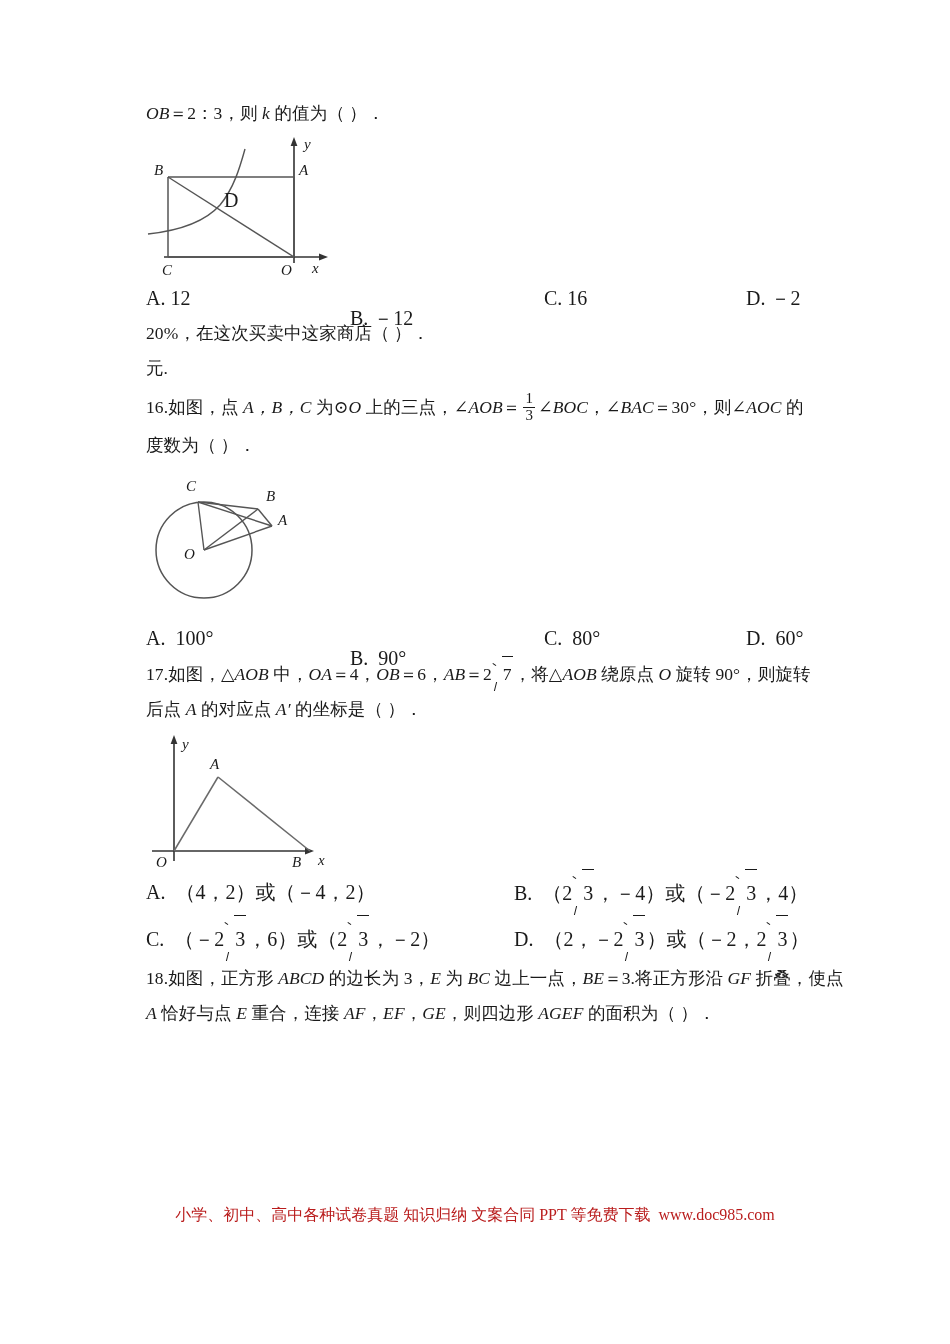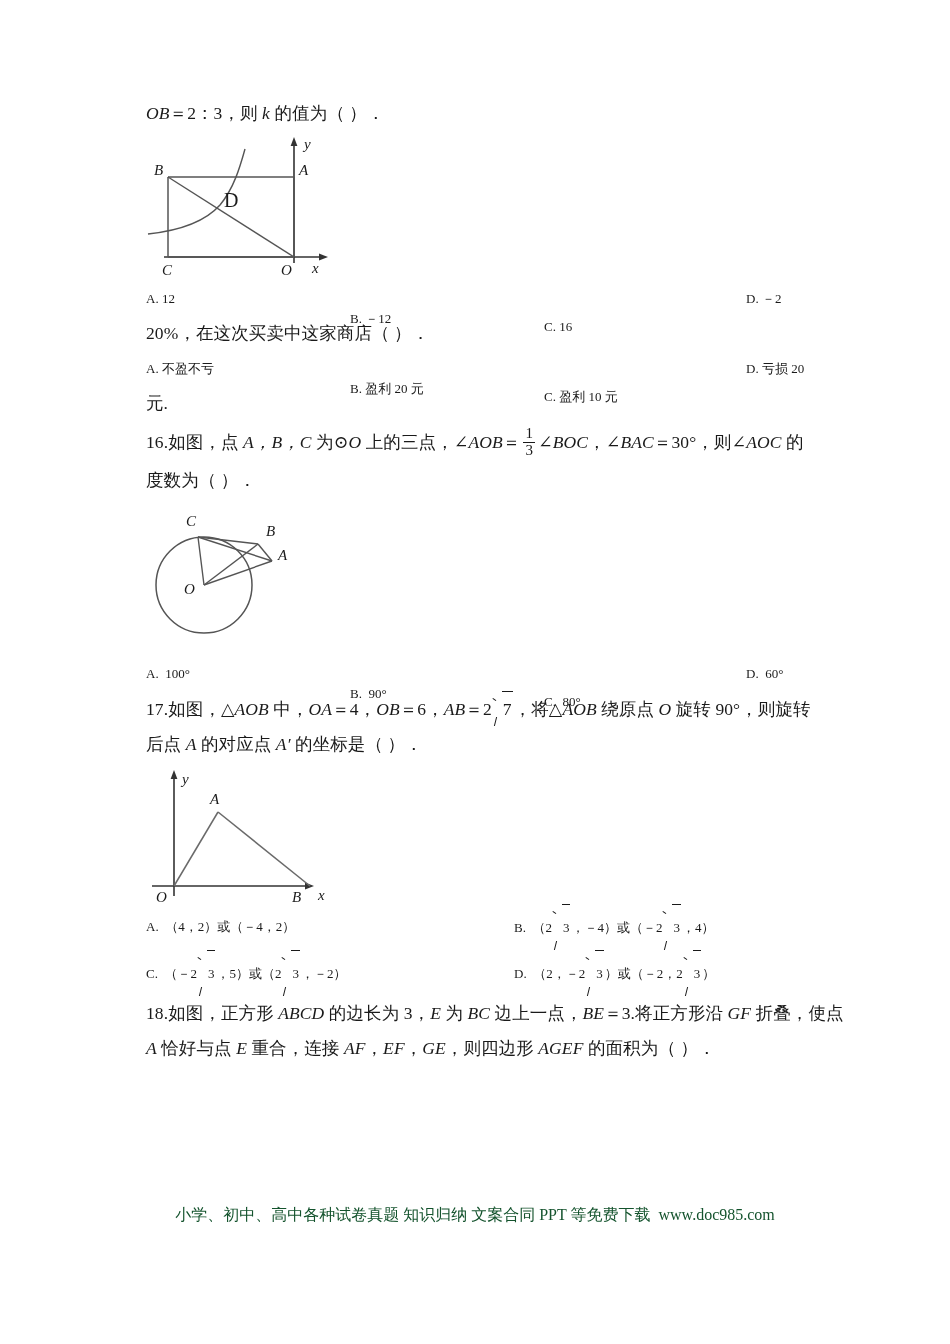--- a/index.html
+++ b/index.html
@@ -34,32 +34,32 @@
     line-height: 35px;
     letter-spacing: 0.1px;
     white-space: nowrap;
   }
   .mi { font-style: italic; font-family: "Liberation Serif", serif; }
 
   
   .opts {
     position: relative;
     height: 35px;
-    font-size: 13px;
+    font-size: 20px;
     line-height: 35px;
   }
   .opts.tall { height: 46px; line-height: 46px; }
   .opt {
     position: absolute;
     top: 0;
     white-space: nowrap;
   }
   .o1 { left: 0px; }
   .o2 { left: 204px; margin-top: 20px; }
-  .o3 { left: 398px; margin-top: 28px; }
+  .o3 { left: 398px; }
   .o4 { left: 600px; }
   .opts2 .h1 { left: 0px; }
   .opts2 .h2 { left: 368px; }
 
   
   .frac {
     display: inline-block;
     vertical-align: -8px;
     text-align: center;
     font-size: 15px;
@@ -122,21 +122,21 @@
   }
 
   
   .footer {
     position: absolute;
     left: 0;
     top: 1205px;
     width: 950px;
     text-align: center;
     font-size: 16px;
-    color: #14532d;
+    color: #b91c1c;
     white-space: nowrap;
   }
   .footer .sep { display: inline-block; width: 8px; }
 </style>
 </head>
 <body>
 
 <div class="page">
   <div class="content">
 
@@ -173,26 +173,20 @@
 
     <div class="opts">
       <span class="opt o1"><span>A.</span> <span>12</span></span>
       <span class="opt o2"><span>B.</span> <span>－12</span></span>
       <span class="opt o3"><span>C.</span> <span>16</span></span>
       <span class="opt o4"><span>D.</span> <span>－2</span></span>
     </div>
 
     <div class="qline">
       <span>20%，在这次买卖中这家商店（      ）．</span>
-    </div>
-    <div class="opts">
-      <span class="opt o1"><span>A.</span> <span>不盈不亏</span></span>
-      <span class="opt o2"><span>B.</span> <span>盈利 20 元</span></span>
-      <span class="opt o3"><span>C.</span> <span>盈利 10 元</span></span>
-      <span class="opt o4"><span>D.</span> <span>亏损 20</span></span>
     </div>
     <div class="qline">
       <span>元.</span>
     </div>
 
     <div class="qline" style="line-height:42px;">
       <span>16.</span><span>如图，点 </span><span class="mi">A，B，C</span><span> 为⊙</span><span class="mi">O</span><span> 上的三点，∠</span><span class="mi">AOB</span><span>＝</span><span class="frac"><span class="num">1</span><span class="den">3</span></span><span>∠</span><span class="mi">BOC</span><span>，∠</span><span class="mi">BAC</span><span>＝30°，则∠</span><span class="mi">AOC</span><span> 的</span>
     </div>
     <div class="qline">
       <span>度数为（      ）．</span>
@@ -244,21 +238,21 @@
         <text class="lbl" x="36" y="22">y</text>
         <text class="lbl" x="172" y="138">x</text>
       </svg>
     </div>
 
     <div class="opts opts2 tall">
       <span class="opt h1"><span>A.</span>&nbsp; <span>（4，2）或（－4，2）</span></span>
       <span class="opt h2"><span>B.</span>&nbsp; <span>（2</span><span class="sqrt"><span class="rad">3</span></span><span>，－4）或（－2</span><span class="sqrt"><span class="rad">3</span></span><span>，4）</span></span>
     </div>
     <div class="opts opts2 tall">
-      <span class="opt h1"><span>C.</span>&nbsp; <span>（－2</span><span class="sqrt"><span class="rad">3</span></span><span>，5）或（2</span><span class="sqrt"><span class="rad">3</span></span><span>，－2）</span></span>
+      <span class="opt h1"><span>C.</span>&nbsp; <span>（－2</span><span class="sqrt"><span class="rad">3</span></span><span>，6）或（2</span><span class="sqrt"><span class="rad">3</span></span><span>，－2）</span></span>
       <span class="opt h2"><span>D.</span>&nbsp; <span>（2，－2</span><span class="sqrt"><span class="rad">3</span></span><span>）或（－2，2</span><span class="sqrt"><span class="rad">3</span></span><span>）</span></span>
     </div>
 
     <div class="qline">
       <span>18.</span><span>如图，正方形 </span><span class="mi">ABCD</span><span> 的边长为 3，</span><span class="mi">E</span><span> 为 </span><span class="mi">BC</span><span> 边上一点，</span><span class="mi">BE</span><span>＝3.将正方形沿 </span><span class="mi">GF</span><span> 折叠，使点</span>
     </div>
     <div class="qline">
       <span class="mi">A</span><span> 恰好与点 </span><span class="mi">E</span><span> 重合，连接 </span><span class="mi">AF</span><span>，</span><span class="mi">EF</span><span>，</span><span class="mi">GE</span><span>，则四边形 </span><span class="mi">AGEF</span><span> 的面积为（      ）．</span>
     </div>
 

